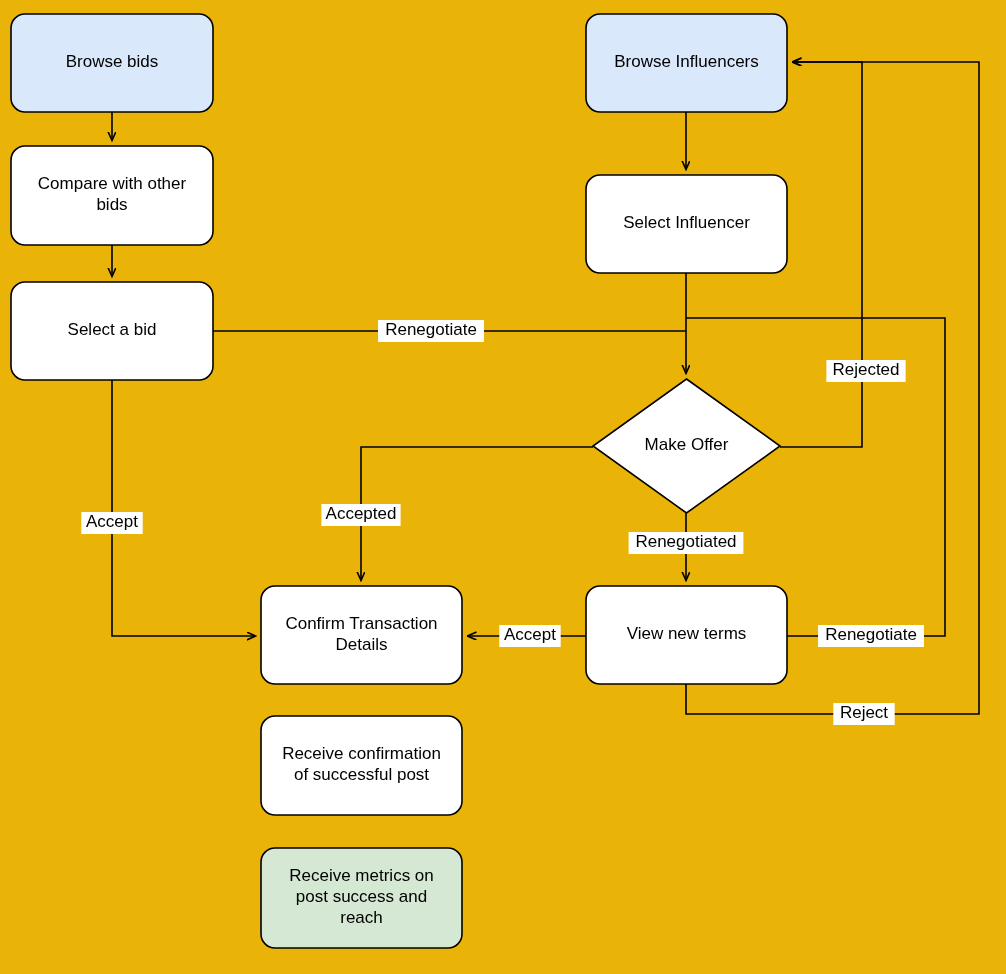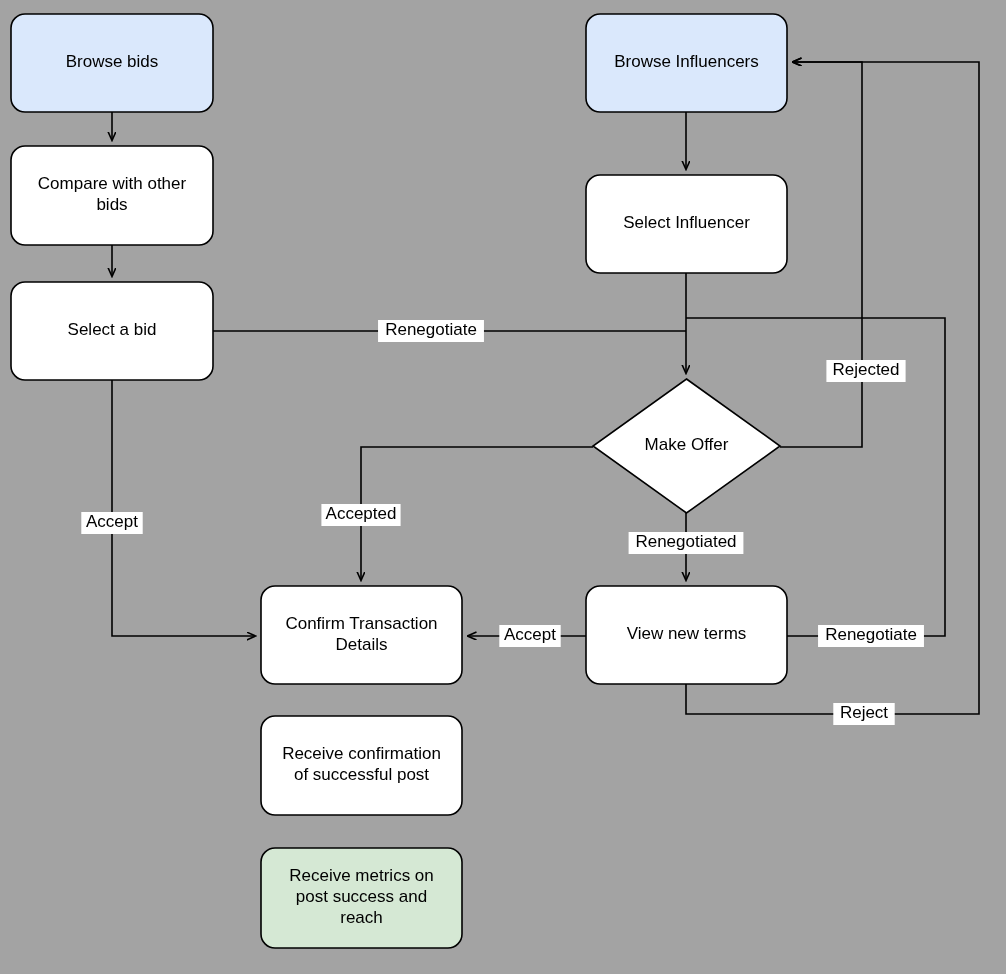--- a/index.html
+++ b/index.html
@@ -7,21 +7,21 @@
     padding: 0;
     background: #ffffff;
   }
   body {
     font-family: "Liberation Sans", sans-serif;
   }
   #diagram-root {
     position: relative;
     width: 1006px;
     height: 974px;
-    background: #a3a3a3;
+    background: #eab308;
     overflow: hidden;
   }
   svg#flow-svg {
     position: absolute;
     top: 0;
     left: 0;
     width: 1006px;
     height: 974px;
     display: block;
   }

